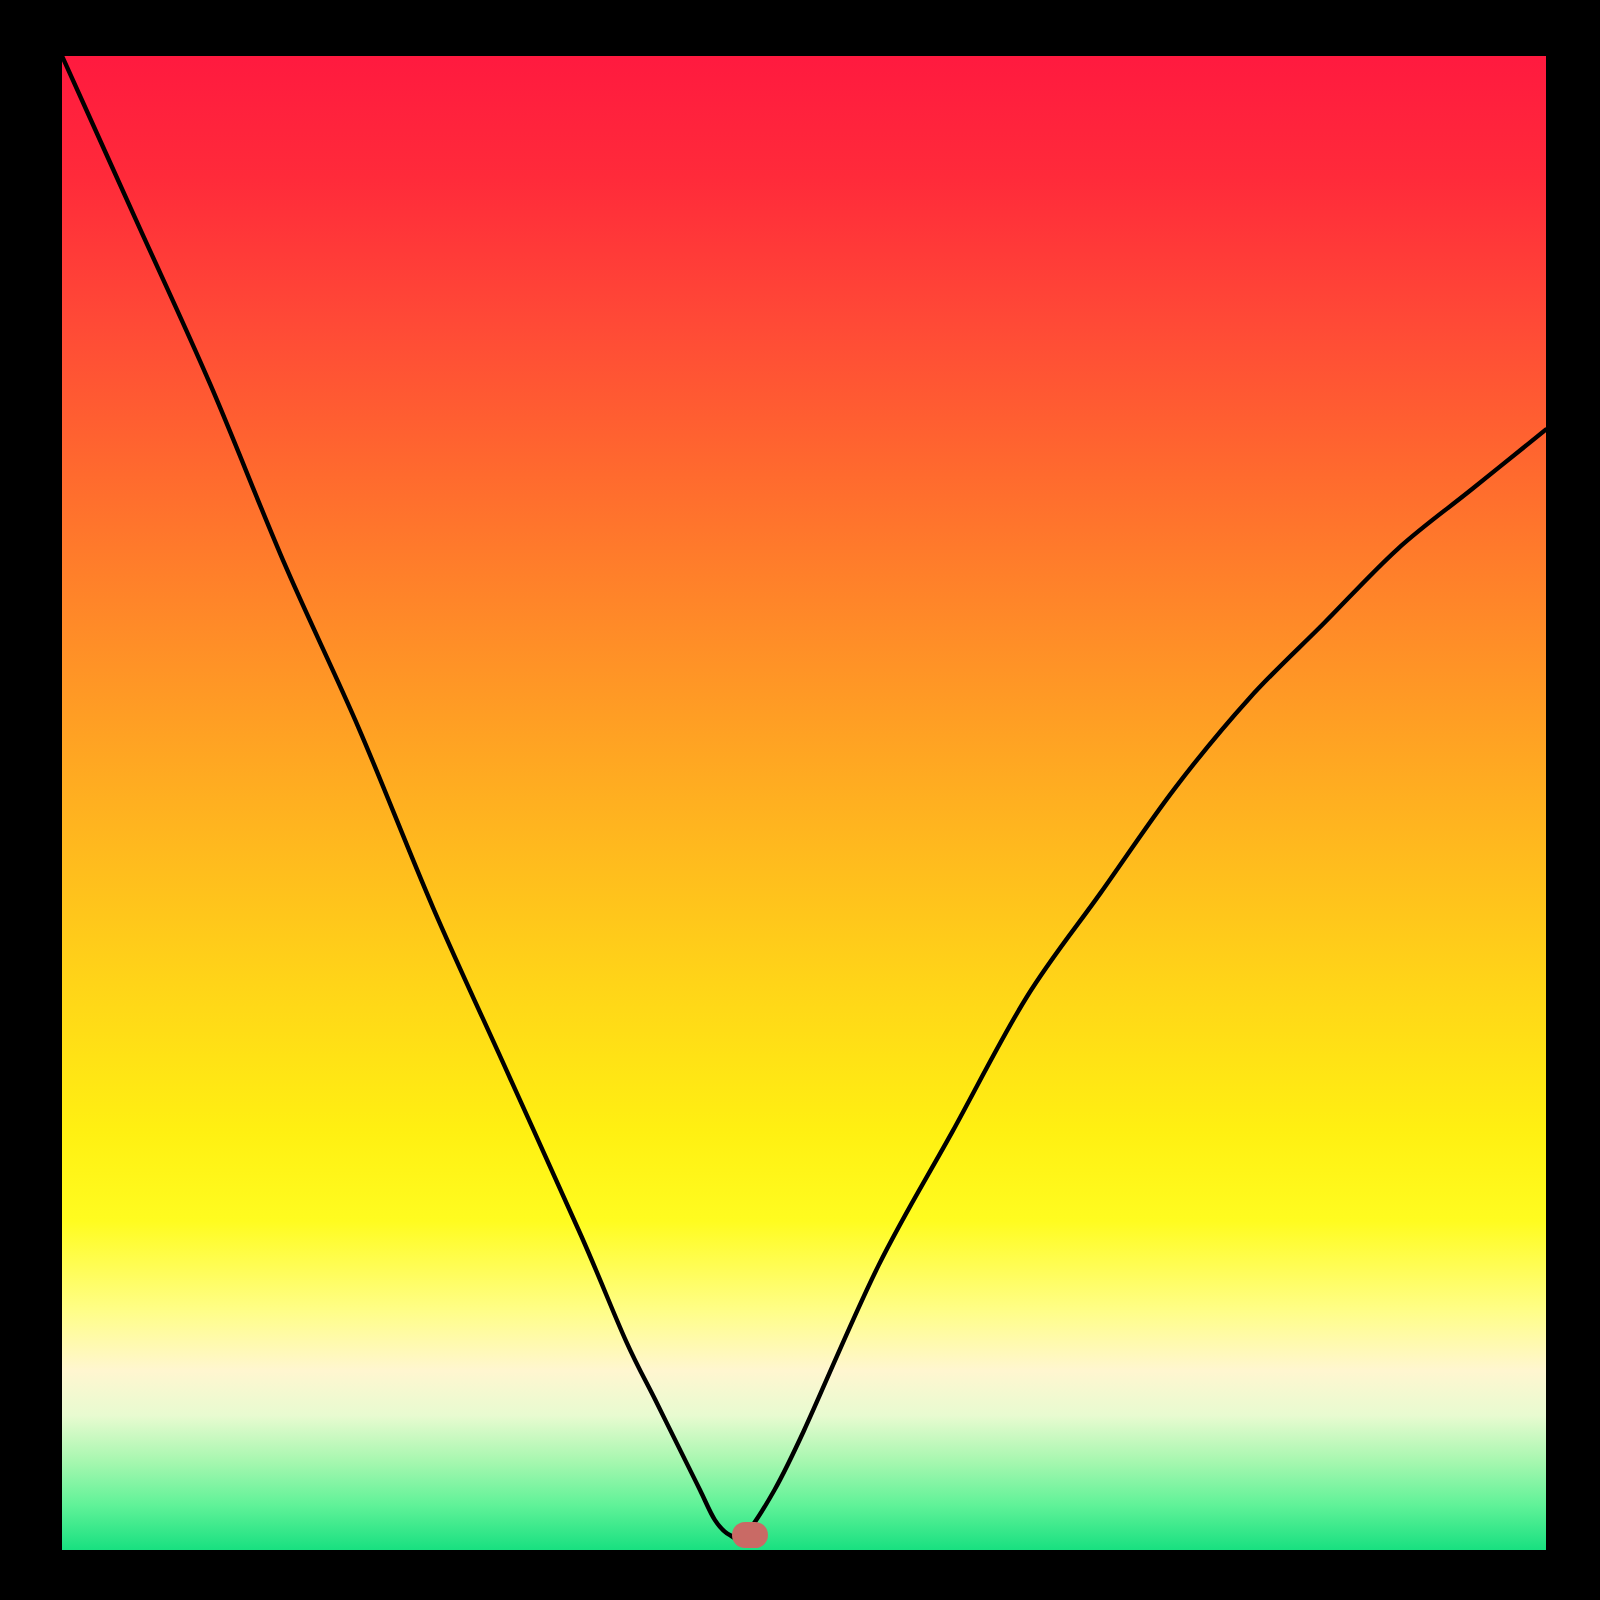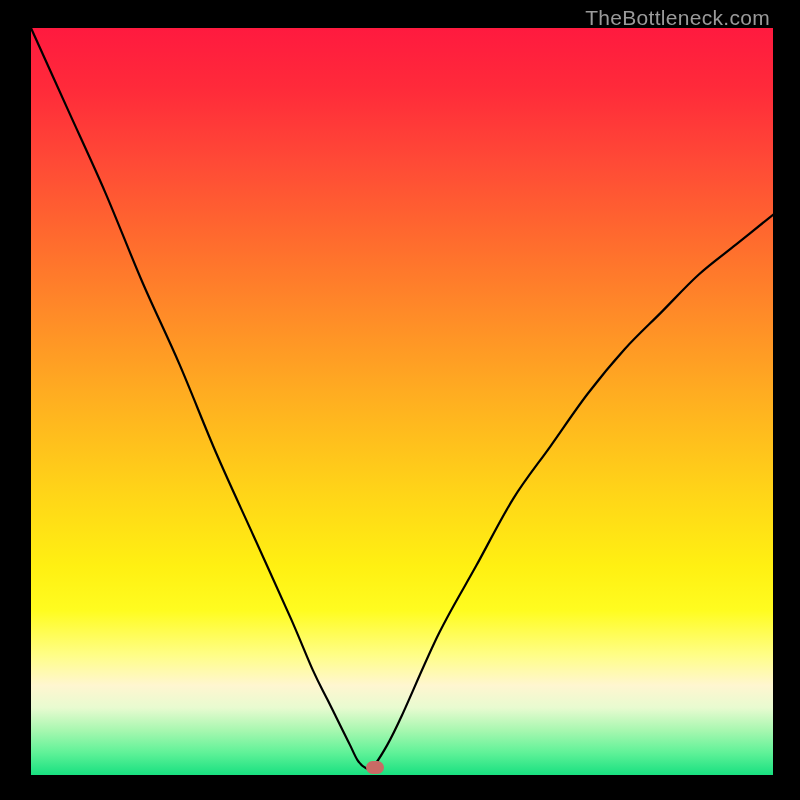--- a/index.html
+++ b/index.html
@@ -56,15 +56,14 @@
   <div class="plot-area">
 
     <svg class="curve" width="742" height="747" viewBox="0 0 742 747">
       <path id="curve-path" fill="none" stroke="#000" stroke-width="2.2" stroke-linecap="round" d="M 0 0 C 6.183333333333334 13.694999999999993, 24.733333333333334 54.77999999999996, 37.1 82.16999999999996 C 49.46666666666667 109.55999999999996, 61.833333333333336 135.70500000000004, 74.2 164.34000000000003 C 86.56666666666666 192.97500000000002, 98.93333333333334 225.34499999999997, 111.3 253.97999999999996 C 123.66666666666666 282.61499999999995, 136.03333333333333 307.515, 148.4 336.15 C 160.76666666666668 364.78499999999997, 173.13333333333333 397.15500000000003, 185.5 425.79 C 197.86666666666667 454.425, 210.23333333333332 480.57000000000005, 222.6 507.96000000000004 C 234.96666666666667 535.35, 249.80666666666667 567.72, 259.7 590.13 C 269.5933333333333 612.54, 275.77666666666664 628.7249999999999, 281.96 642.42 C 288.1433333333333 656.115, 291.85333333333335 662.3399999999999, 296.8 672.3 C 301.74666666666667 682.26, 307.93 694.7099999999999, 311.64 702.18 C 315.34999999999997 709.65, 316.58666666666664 712.14, 319.06 717.12 C 321.53333333333336 722.1, 324.00666666666666 728.3249999999999, 326.48 732.06 C 328.9533333333334 735.795, 331.42666666666673 738.285, 333.90000000000003 739.53 C 336.37333333333333 740.775, 337.61 743.265, 341.32 739.53 C 345.03 735.795, 351.2133333333333 725.835, 356.15999999999997 717.12 C 361.1066666666666 708.405, 362.3433333333333 705.915, 371 687.24 C 379.6566666666667 668.565, 395.73333333333335 629.9699999999999, 408.1 605.0699999999999 C 420.4666666666667 580.17, 432.8333333333333 560.2499999999999, 445.2 537.8399999999999 C 457.56666666666666 515.43, 469.93333333333334 490.53, 482.3 470.61 C 494.6666666666667 450.69000000000005, 507.0333333333333 435.75, 519.4 418.32 C 531.7666666666667 400.89, 544.1333333333333 382.215, 556.5 366.03 C 568.8666666666667 349.84499999999997, 581.2333333333333 334.90500000000003, 593.6 321.21000000000004 C 605.9666666666667 307.51500000000004, 618.3333333333333 296.31, 630.6999999999999 283.86 C 643.0666666666666 271.41, 655.4333333333334 257.715, 667.8000000000001 246.51 C 680.1666666666667 235.30499999999998, 692.5333333333333 226.59, 704.9 216.63 C 717.2666666666667 206.67, 735.8166666666666 191.73, 742 186.75"></path>
     </svg>
 
     <div class="marker" style="left: 335px; top: 733px;"></div>
 
   </div>
 
-  <div class="watermark">TheBottleneck.com</div>
 
 </div>
 
 </body></html>

